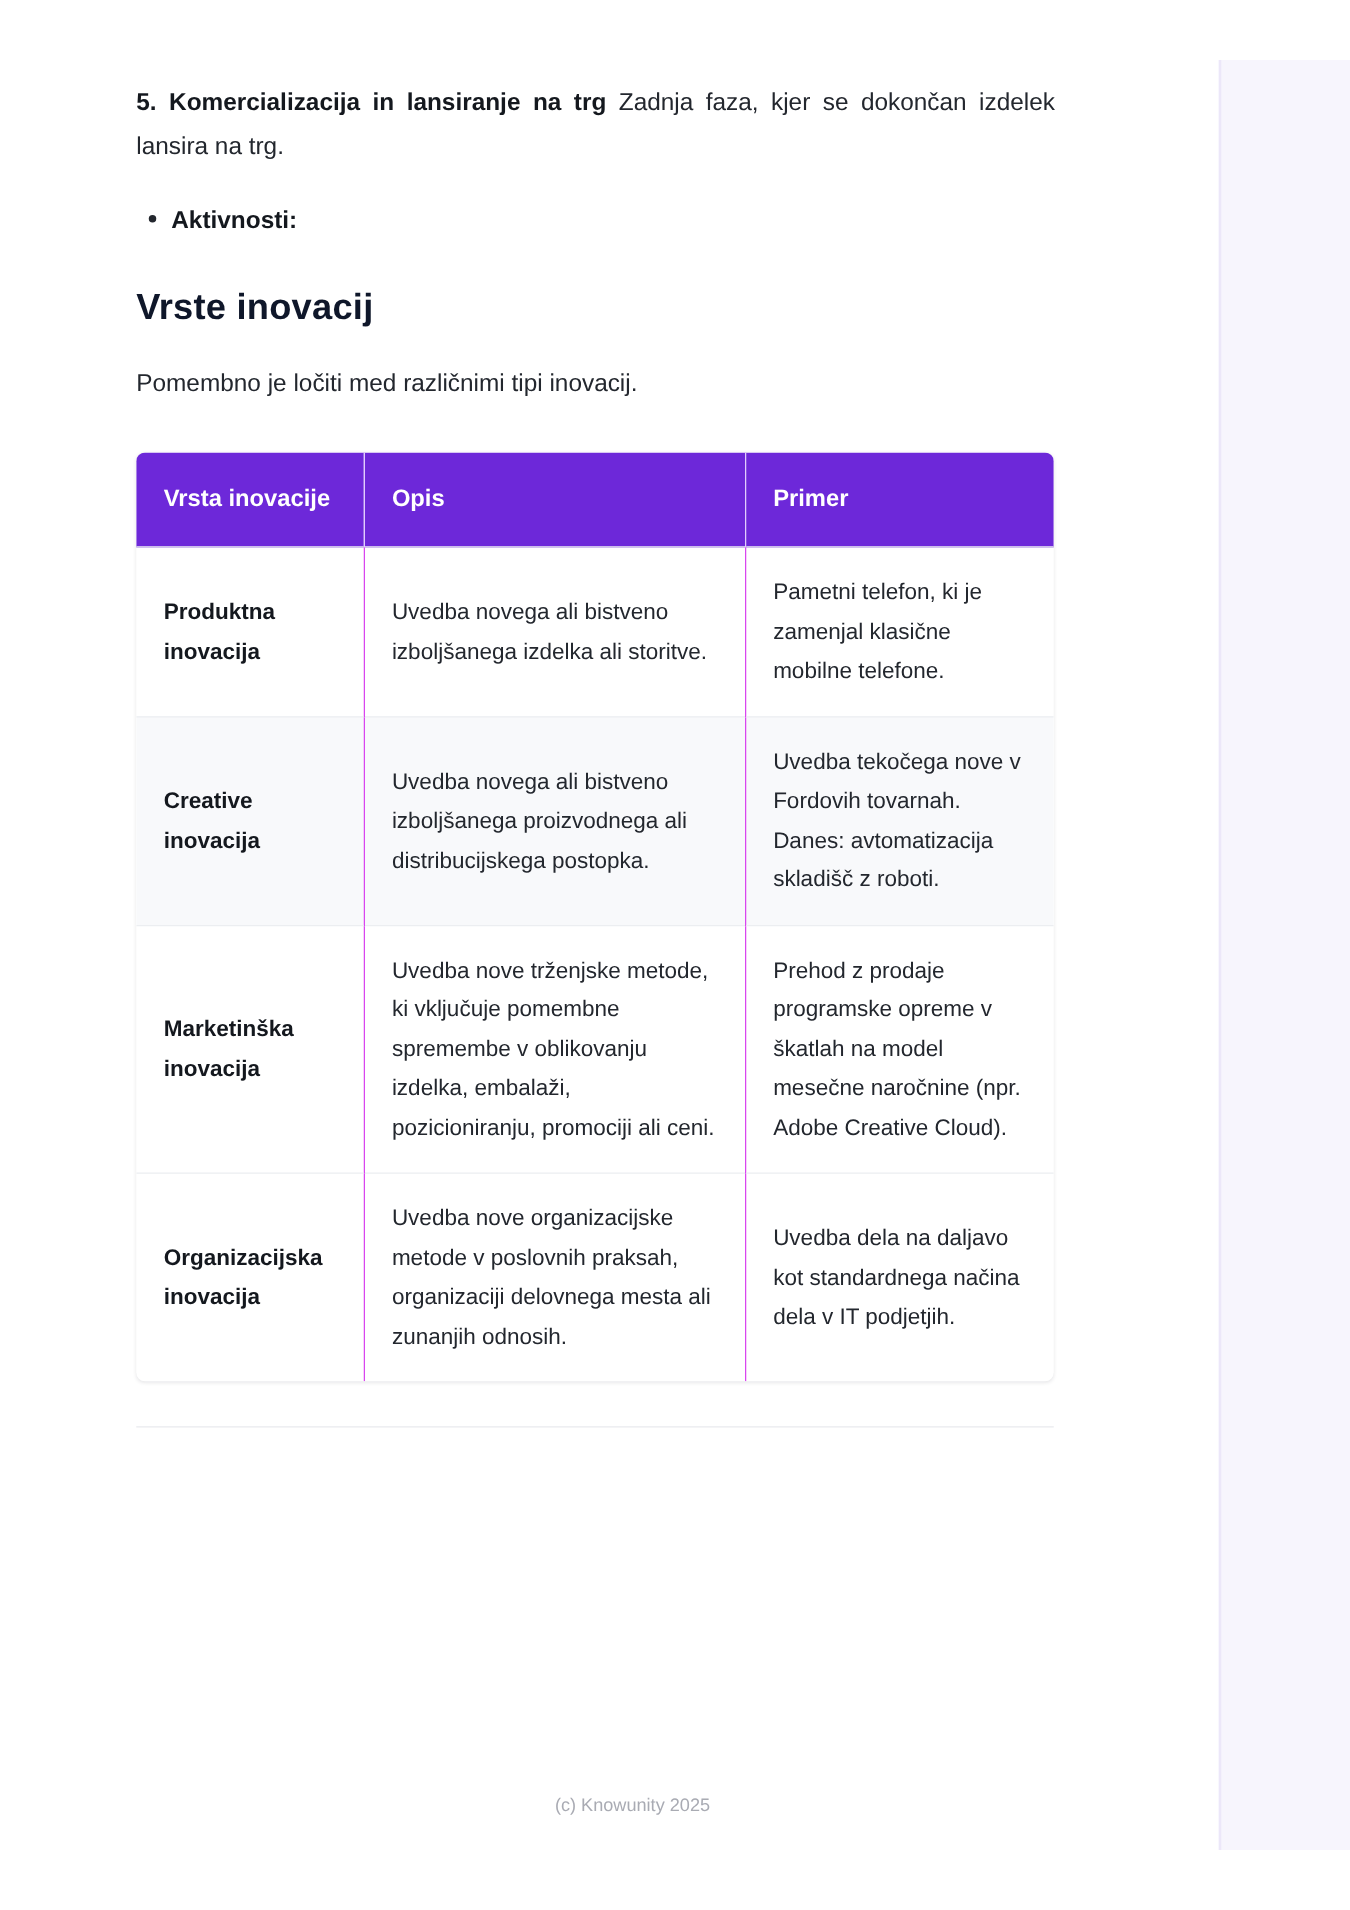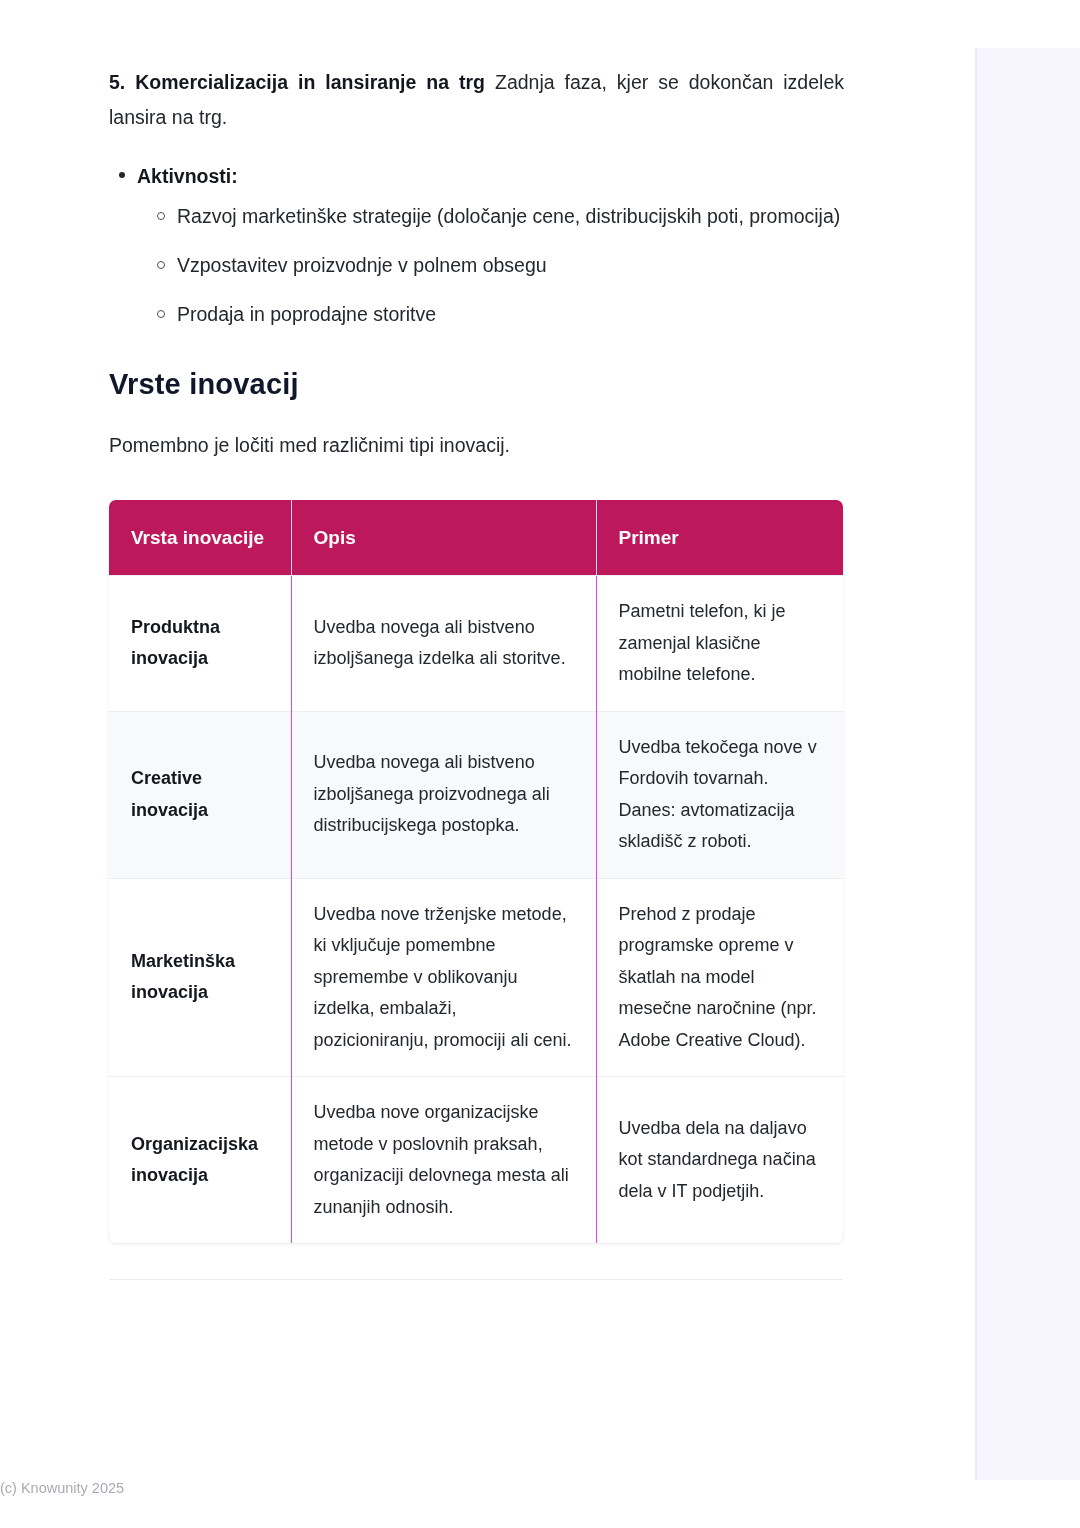--- a/index.html
+++ b/index.html
@@ -129,21 +129,21 @@
     overflow: hidden;
     box-shadow: 0 1px 3px rgba(30,30,50,0.10);
     background: #fff;
   }
   table.innov {
     border-collapse: collapse;
     width: 100%;
     table-layout: fixed;
   }
   table.innov th {
-    background: #be185d;
+    background: #6d28d9;
     color: #ffffff;
     font-size: 19px;
     font-weight: 600;
     text-align: left;
     vertical-align: middle;
     padding: 22px 22px;
     line-height: 1.65;
     border-right: 1px solid #e2cdfd;
   }
   table.innov th:last-child { border-right: none; }
@@ -172,46 +172,41 @@
   
   .divider {
     width: 734px;
     height: 1px;
     background: #e9eaee;
     margin: 36px 0 0 0;
   }
   .footer {
     position: absolute;
     left: 0;
-    top: 1480px;
+    top: 1437px;
     width: 1012px;
-    text-align: left;
+    text-align: center;
     font-size: 14.5px;
     color: #a9abb3;
     z-index: 2;
   }
 </style>
 </head>
 <body>
 
 <div class="edge-band"></div>
 
 <div class="page">
   <div class="content">
 
     <p class="intro"><b>5. Komercializacija in lansiranje na trg</b><span> Zadnja faza, kjer se dokončan izdelek lansira na trg.</span></p>
 
     <ul class="lvl1">
       <li class="l1item">
         <span class="l1label">Aktivnosti:</span>
-        <ul class="lvl2">
-          <li class="l2item">Razvoj marketinške strategije (določanje cene, distribucijskih poti, promocija)</li>
-          <li class="l2item">Vzpostavitev proizvodnje v polnem obsegu</li>
-          <li class="l2item">Prodaja in poprodajne storitve</li>
-        </ul>
       </li>
     </ul>
 
     <h2 class="section-heading">Vrste inovacij</h2>
 
     <p class="lead">Pomembno je ločiti med različnimi tipi inovacij.</p>
 
     <div class="tbl-wrap">
       <table class="innov">
         <colgroup>

